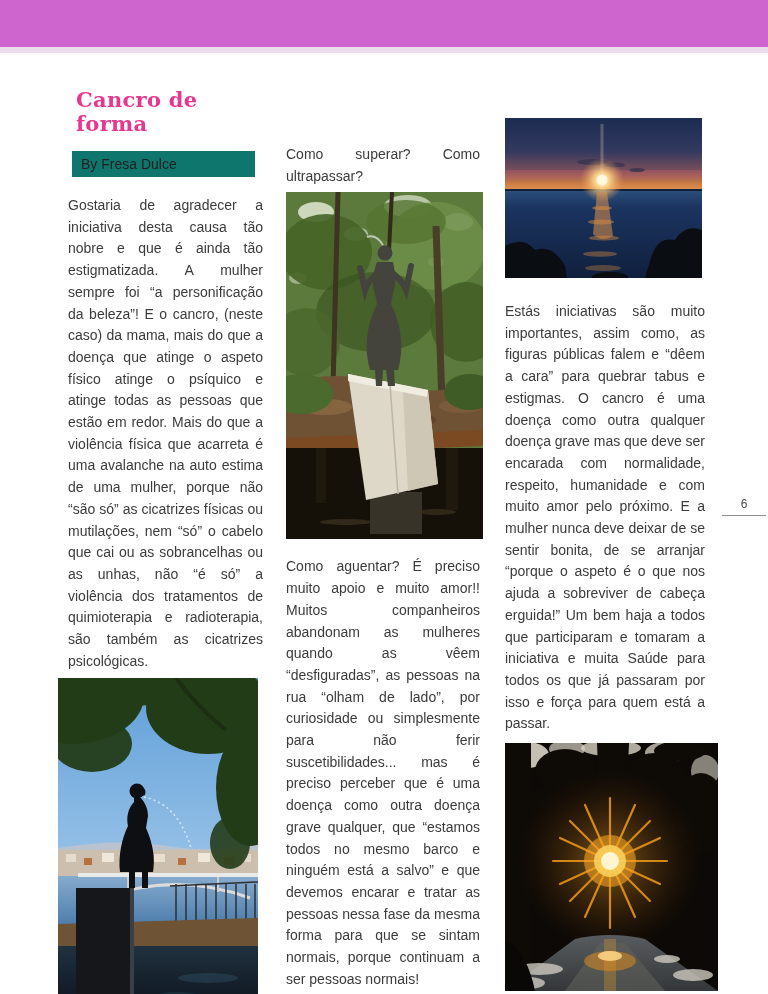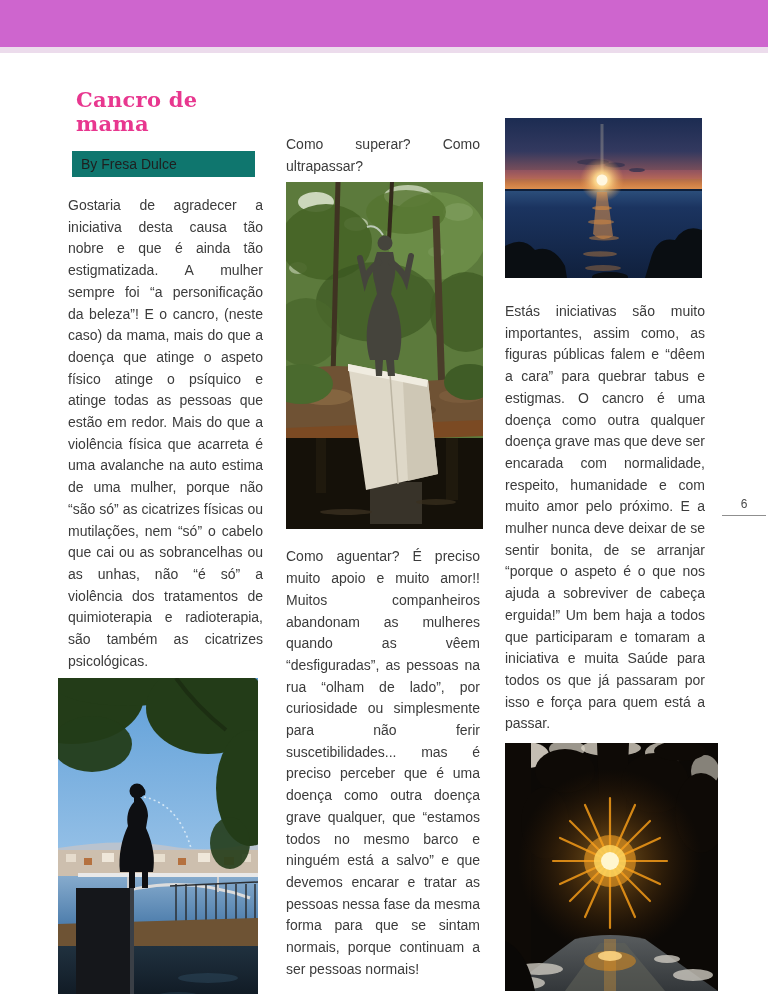--- a/index.html
+++ b/index.html
@@ -13,21 +13,21 @@
   .topbar{
     position:absolute;top:0;left:0;width:768px;height:47px;
     background:var(--header-bar,#ce65ce);
   }
   .topbar-fade{
     position:absolute;top:47px;left:0;width:768px;height:6px;
     background:#ecdcec;
   }
   .col{position:absolute;display:flex;flex-direction:column;align-items:flex-start;}
   .col-left{left:68px;top:88px;width:195px;}
-  .col-mid{left:286px;top:134px;width:194px;}
+  .col-mid{left:286px;top:144px;width:194px;}
   .col-right{left:505px;top:118px;width:200px;}
   .title{
     font-family:"DejaVu Serif","Liberation Serif",serif;
     font-weight:bold;font-size:21px;line-height:24px;
     color:var(--title,#e8378f);letter-spacing:.3px;
     margin:0 0 0 8px;
   }
   .byline{
     margin:15px 0 0 4px;background:#0f766e;
     font-size:14px;color:#1f1f1f;
@@ -51,21 +51,21 @@
   }
   .pagenum-line{margin-top:4px;border-top:1px solid #8f8f8f;height:0;}
 </style>
 </head>
 <body>
 
 <div class="topbar"></div>
 <div class="topbar-fade"></div>
 
 <div class="col col-left">
-  <h1 class="title">Cancro de mama</h1>
+  <h1 class="title">Cancro de forma</h1>
   <div class="byline">By Fresa Dulce</div>
   <p class="body">Gostaria de agradecer a iniciativa desta causa tão nobre e que é ainda tão estigmatizada. A mulher sempre foi “a personificação da beleza”! E o cancro, (neste caso) da mama, mais do que a doença que atinge o aspeto físico atinge o psíquico e atinge todas as pessoas que estão em redor. Mais do que a violência física que acarreta é uma avalanche na auto estima de uma mulher, porque não “são só” as cicatrizes físicas ou mutilações, nem “só” o cabelo que cai ou as sobrancelhas ou as unhas, não “é só” a violência dos tratamentos de quimioterapia e radioterapia, são também as cicatrizes psicológicas.</p>
 
   <svg class="photo photo-river" width="200" height="333" viewBox="0 0 200 333" xmlns="http://www.w3.org/2000/svg">
     <defs>
       <linearGradient id="sky1" x1="0" y1="0" x2="0" y2="1">
         <stop offset="0" stop-color="#5f9fd8"></stop>
           <stop offset="1" stop-color="#aacdec"></stop>
       </linearGradient>
       <linearGradient id="river1" x1="0" y1="0" x2="0" y2="1">

